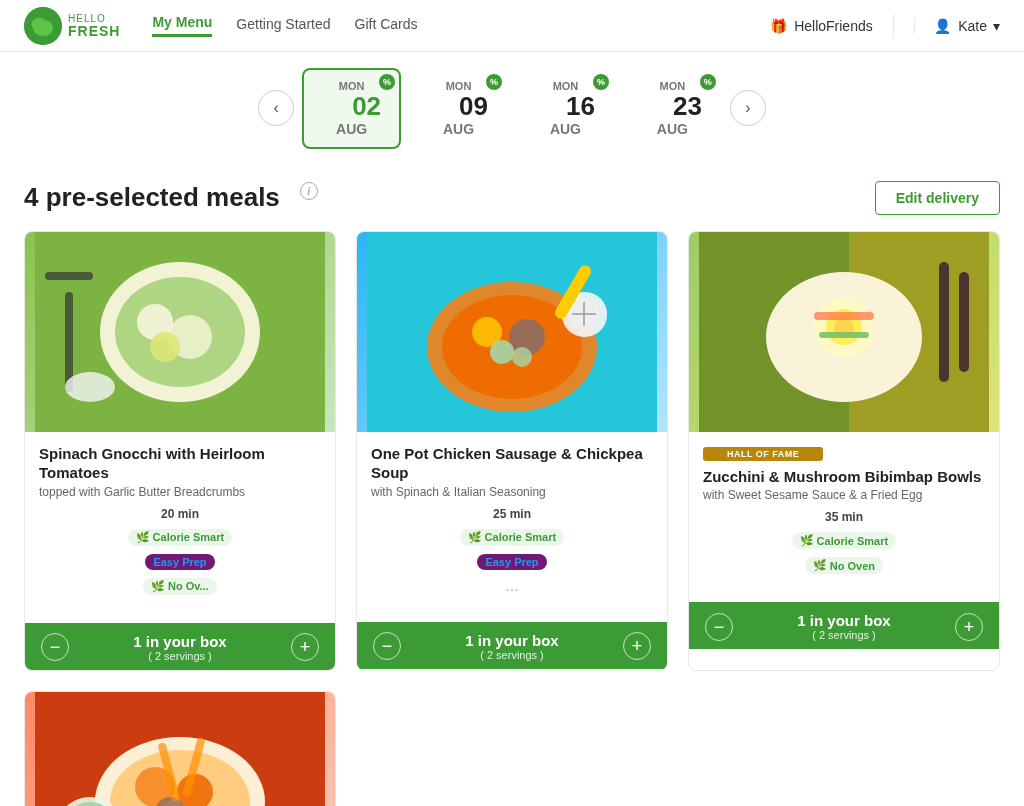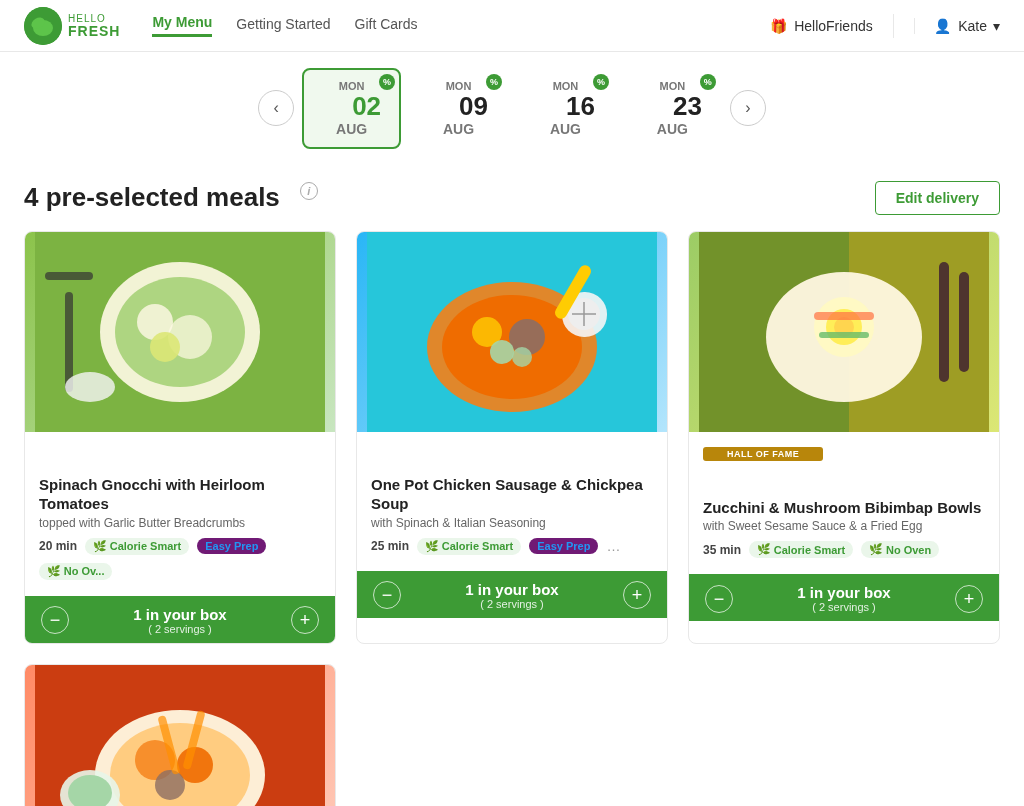--- a/index.html
+++ b/index.html
@@ -43,23 +43,23 @@
 
     
     .meals-grid { display: grid; grid-template-columns: repeat(3, 1fr); gap: 20px; margin-top: 16px; }
     .meal-card { border: 1px solid #e8e8e8; border-radius: 8px; overflow: hidden; background: #fff; position: relative; }
 
     
     .img-placeholder { width: 100%; height: 200px; display: flex; align-items: center; justify-content: center; font-size: 40px; }
 
     .meal-info { padding: 12px 14px 8px; }
     .hall-of-fame { display: inline-block; background: #b8860b; color: #fff; font-size: 9px; font-weight: 700; padding: 2px 24px; border-radius: 3px; margin-bottom: 6px; letter-spacing: 0.5px; text-transform: uppercase; }
-    .meal-title { font-size: 15px; font-weight: 700; color: #222; line-height: 1.3; margin-bottom: 2px; margin-top: 31px; }
+    .meal-title { font-size: 15px; font-weight: 700; color: #222; line-height: 1.3; margin-bottom: 2px; }
     .meal-subtitle { font-size: 12px; color: #666; margin-bottom: 8px; }
-    .meal-meta { display: flex; align-items: center; gap: 8px; margin-bottom: 8px; flex-wrap: wrap; }
+    .meal-meta { display: flex; align-items: center; gap: 8px; margin-bottom: 20px; flex-wrap: wrap; flex-direction: column; }
     .meal-time { font-size: 12px; font-weight: 600; color: #444; }
     .tag { display: flex; align-items: center; gap: 3px; background: #eaf6ea; color: #3d9b35; font-size: 11px; font-weight: 600; padding: 2px 8px; border-radius: 20px; }
     .tag.easy-prep { background: #701a75; color: #2196f3; }
     .tag-dots { color: #999; font-size: 14px; cursor: pointer; }
 
     
     .add-to-box { background: #3d9b35; display: flex; align-items: center; justify-content: center; padding: 10px 0 8px; gap: 0; }
     .box-controls { display: flex; align-items: center; justify-content: space-between; width: 100%; padding: 0 16px; }
     .box-btn { background: transparent; border: 1.5px solid rgba(255,255,255,0.7); border-radius: 50%; width: 28px; height: 28px; color: #fff; font-size: 18px; cursor: pointer; display: flex; align-items: center; justify-content: center; line-height: 1; }
     .box-info { text-align: center; color: #fff; }

